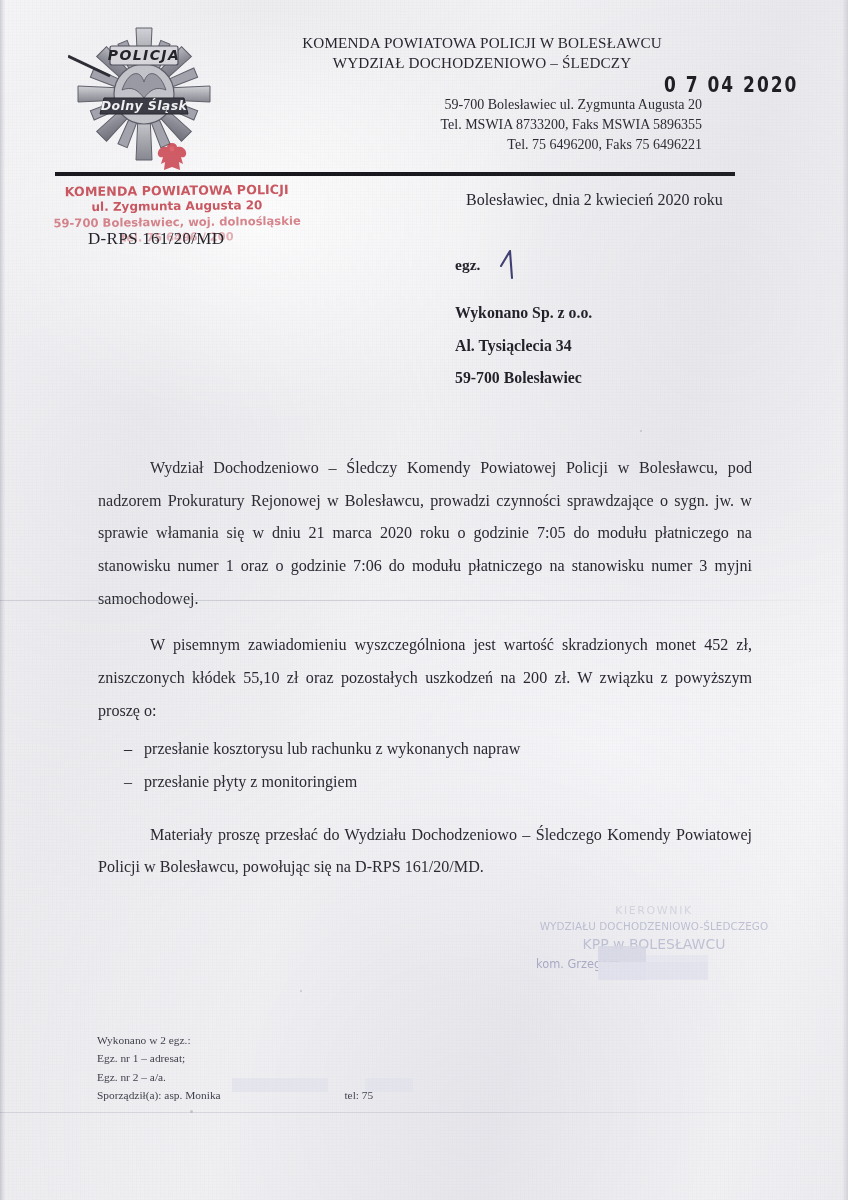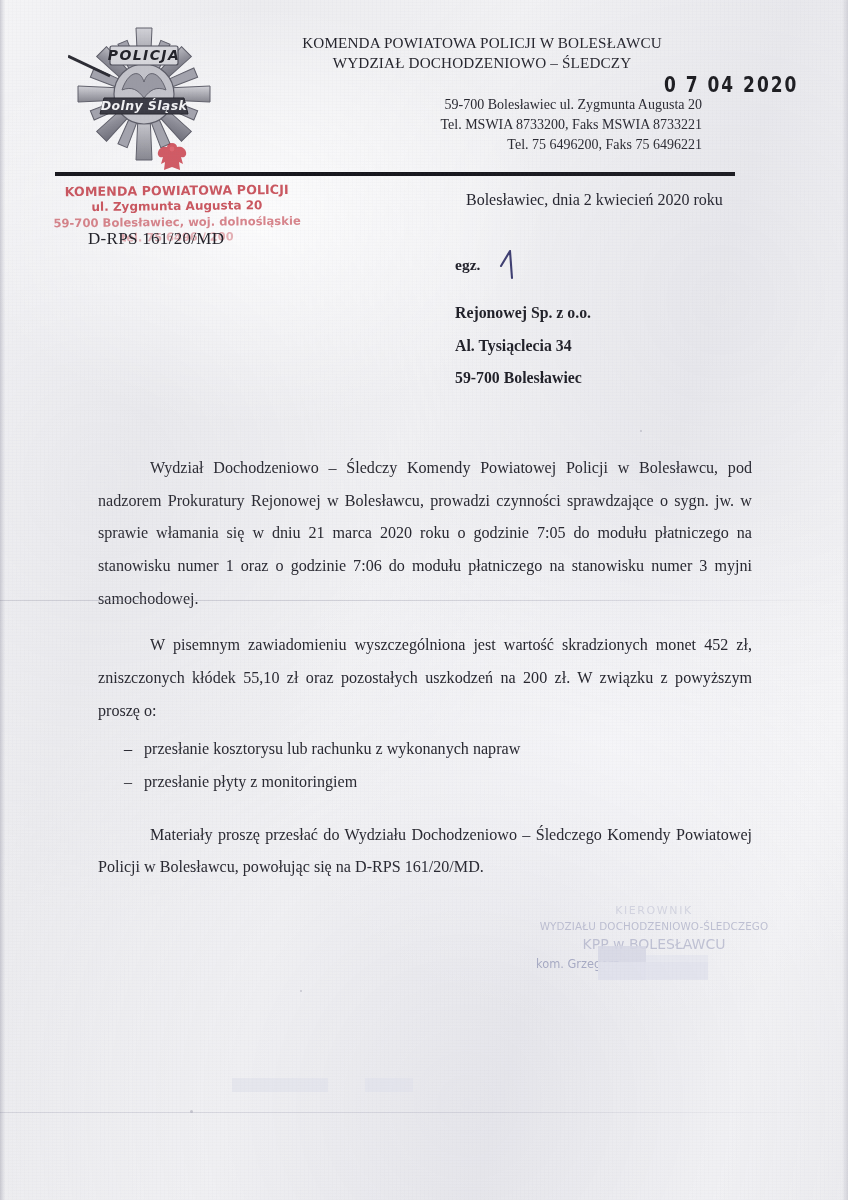--- a/index.html
+++ b/index.html
@@ -329,21 +329,21 @@
     </svg>
   </div>
 
   <div class="hdr-title">
     <div>KOMENDA POWIATOWA POLICJI W BOLESŁAWCU</div>
     <div>WYDZIAŁ DOCHODZENIOWO – ŚLEDCZY</div>
   </div>
 
   <div class="hdr-contact">
     <div>59-700 Bolesławiec ul. Zygmunta Augusta 20</div>
-    <div>Tel. MSWIA 8733200, Faks MSWIA 8733221</div>
+    <div>Tel. MSWIA 8733200, Faks MSWIA 5896355</div>
     <div>Tel. 75 6496200, Faks 75 6496221</div>
   </div>
 
   <div class="datestamp">0 7  04 2020</div>
 
   <div class="eagle">
     <svg viewBox="0 0 40 36" xmlns="http://www.w3.org/2000/svg">
       <g fill="#c8323e" opacity="0.8">
         <path d="M20,3 C17,3 15,5 15,7 C11,6 7,8 6,12 C5,16 8,18 11,17 L9,24 L13,22 L12,30 L20,27 L28,30 L27,22 L31,24 L29,17 C32,18 35,16 34,12 C33,8 29,6 25,7 C25,5 23,3 20,3 Z"></path>
         <circle cx="20" cy="9" r="2.4" fill="#d9444f"></circle>
@@ -365,21 +365,21 @@
   <div class="place-date">Bolesławiec, dnia 2 kwiecień 2020 roku</div>
 
   <div class="egz">egz.</div>
   <div class="egz-hand">
     <svg viewBox="0 0 26 34" xmlns="http://www.w3.org/2000/svg">
       <path d="M4,20 L13,5 L15,32" stroke="#3a3a6e" stroke-width="2.1" fill="none" stroke-linecap="round" stroke-linejoin="round"></path>
     </svg>
   </div>
 
   <div class="addressee">
-    <div>Rejonowej Sp. z o.o.</div>
+    <div>Wykonano Sp. z o.o.</div>
     <div>Al. Tysiąclecia 34</div>
     <div>59-700 Bolesławiec</div>
   </div>
 
   <div class="body">
     <p class="para indent">Wydział Dochodzeniowo – Śledczy Komendy Powiatowej Policji w Bolesławcu, pod nadzorem Prokuratury Rejonowej w Bolesławcu, prowadzi czynności sprawdzające o sygn. jw. w sprawie włamania się w dniu 21 marca 2020 roku o godzinie 7:05 do modułu płatniczego na stanowisku numer 1 oraz o godzinie 7:06 do modułu płatniczego na stanowisku numer 3  myjni samochodowej.</p>
     <p class="para indent">W pisemnym zawiadomieniu wyszczególniona jest wartość skradzionych monet 452 zł, zniszczonych kłódek 55,10 zł oraz pozostałych uszkodzeń na 200 zł. W związku z powyższym proszę o:</p>
 
     <ul class="list">
       <li>
@@ -401,20 +401,30 @@
   <div class="signature">
     <div class="g1">KIEROWNIK</div>
     <div class="g2">WYDZIAŁU DOCHODZENIOWO-ŚLEDCZEGO</div>
     <div class="g3">KPP w BOLESŁAWCU</div>
   </div>
   <div class="sig-name">kom. Grzegorz</div>
   <div class="redact r-sig-a"></div>
   <div class="redact r-sig-b"></div>
   <div class="redact r-sig-c"></div>
 
+  <div class="footer">
+    <div class="frow">Wykonano w 2 egz.:</div>
+    <div class="frow">Egz. nr 1 – adresat;</div>
+    <div class="frow">Egz. nr 2 – a/a.</div>
+    <div class="frow">
+      <span>Sporządził(a): asp. Monika</span>
+      <span style="display:inline-block;width:118px"></span>
+      <span>tel: 75</span>
+    </div>
+  </div>
   <div class="redact r-f1"></div>
   <div class="redact r-f2"></div>
 
   <div class="speck" style="left:190px;top:1110px;width:3px;height:3px;"></div>
   <div class="speck" style="left:640px;top:430px;width:2px;height:2px;"></div>
   <div class="speck" style="left:300px;top:990px;width:2px;height:2px;"></div>
 
   <div class="fold f1"></div>
   <div class="fold f2"></div>
   <div class="edge-left"></div>

